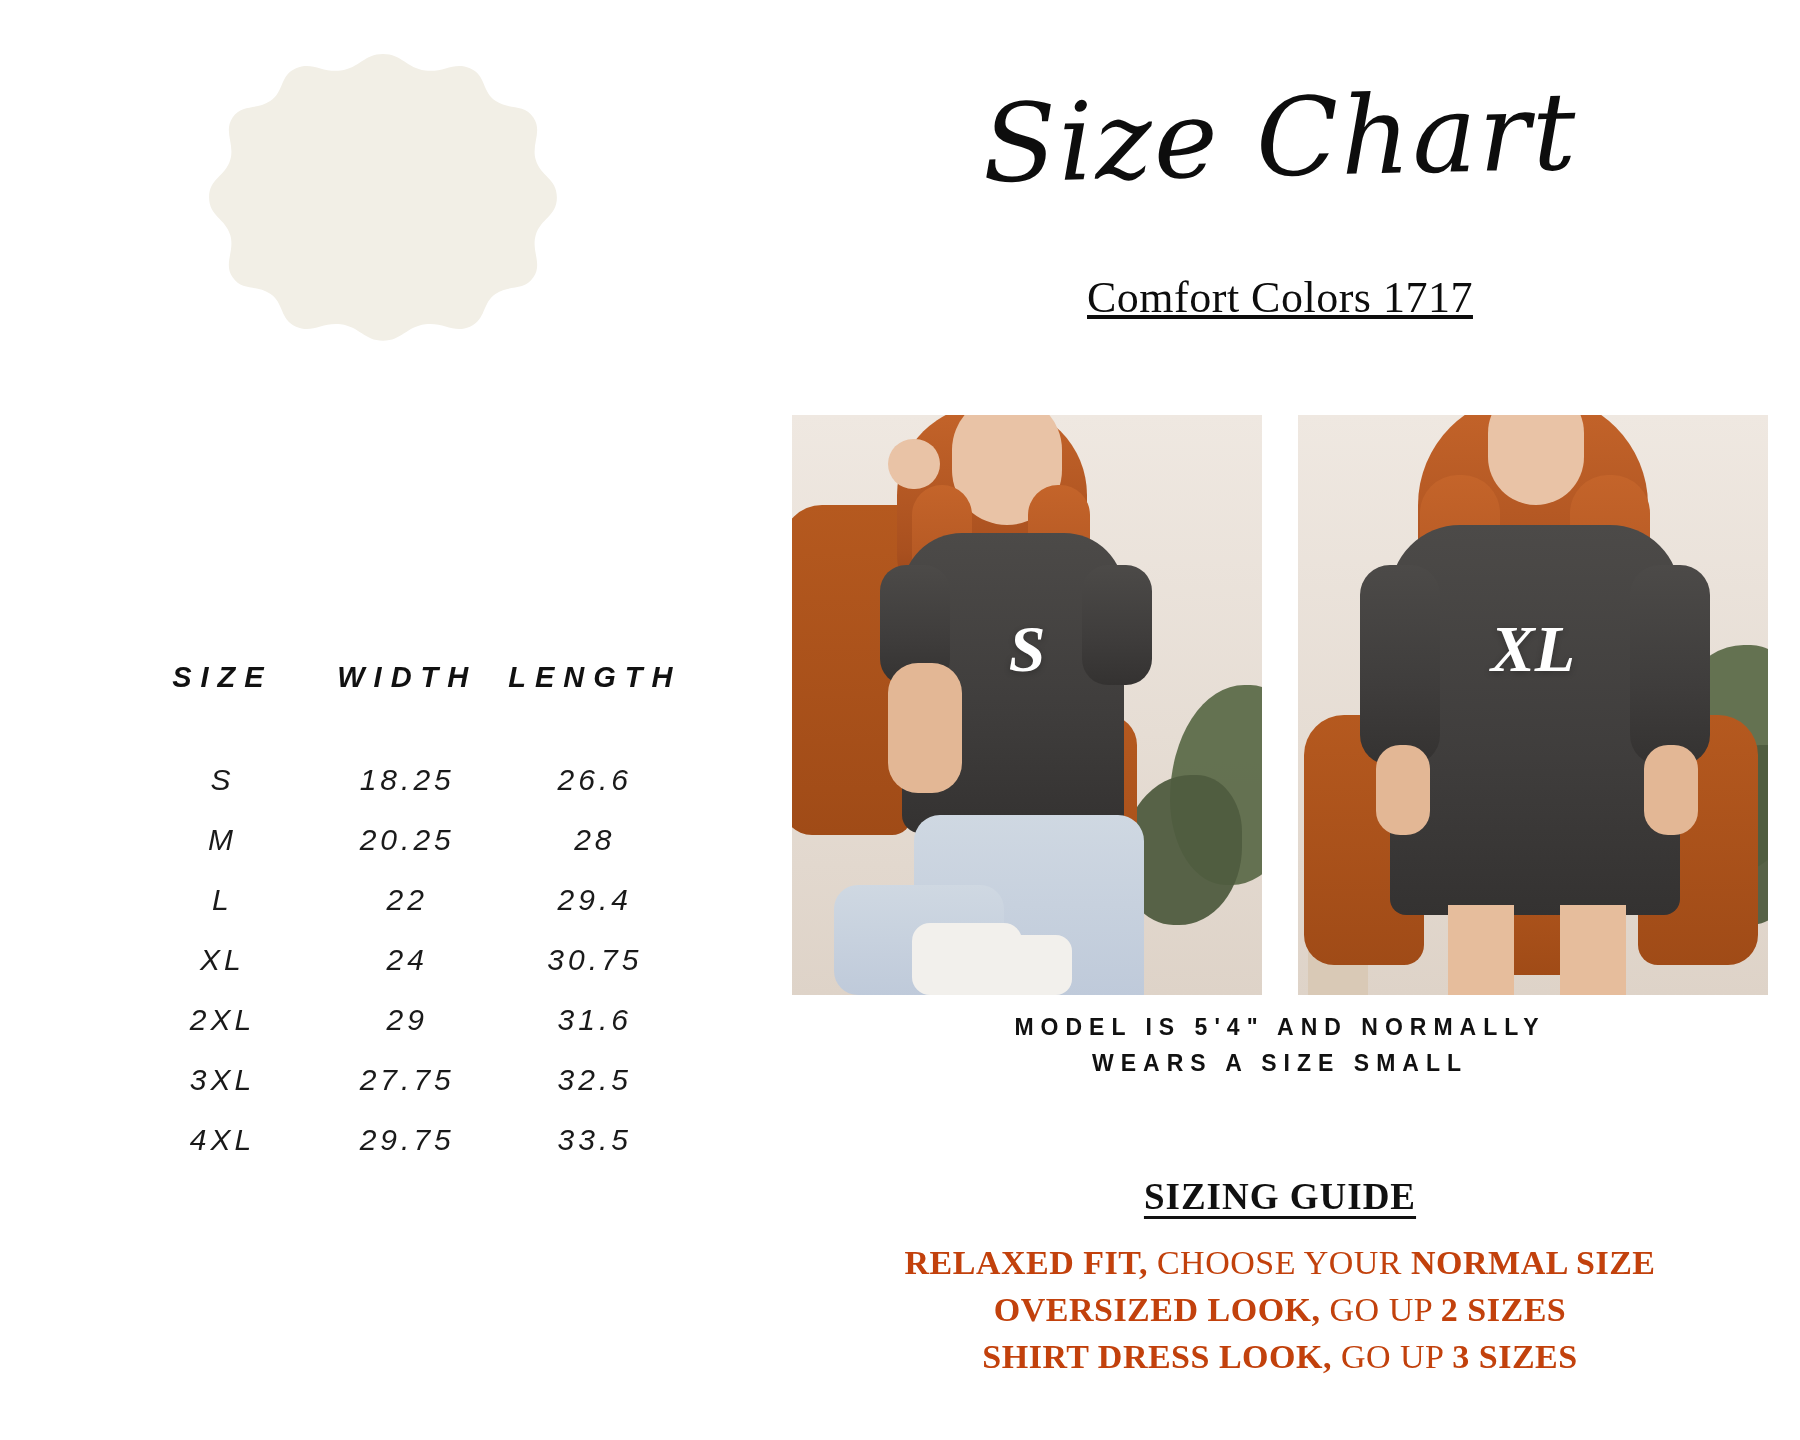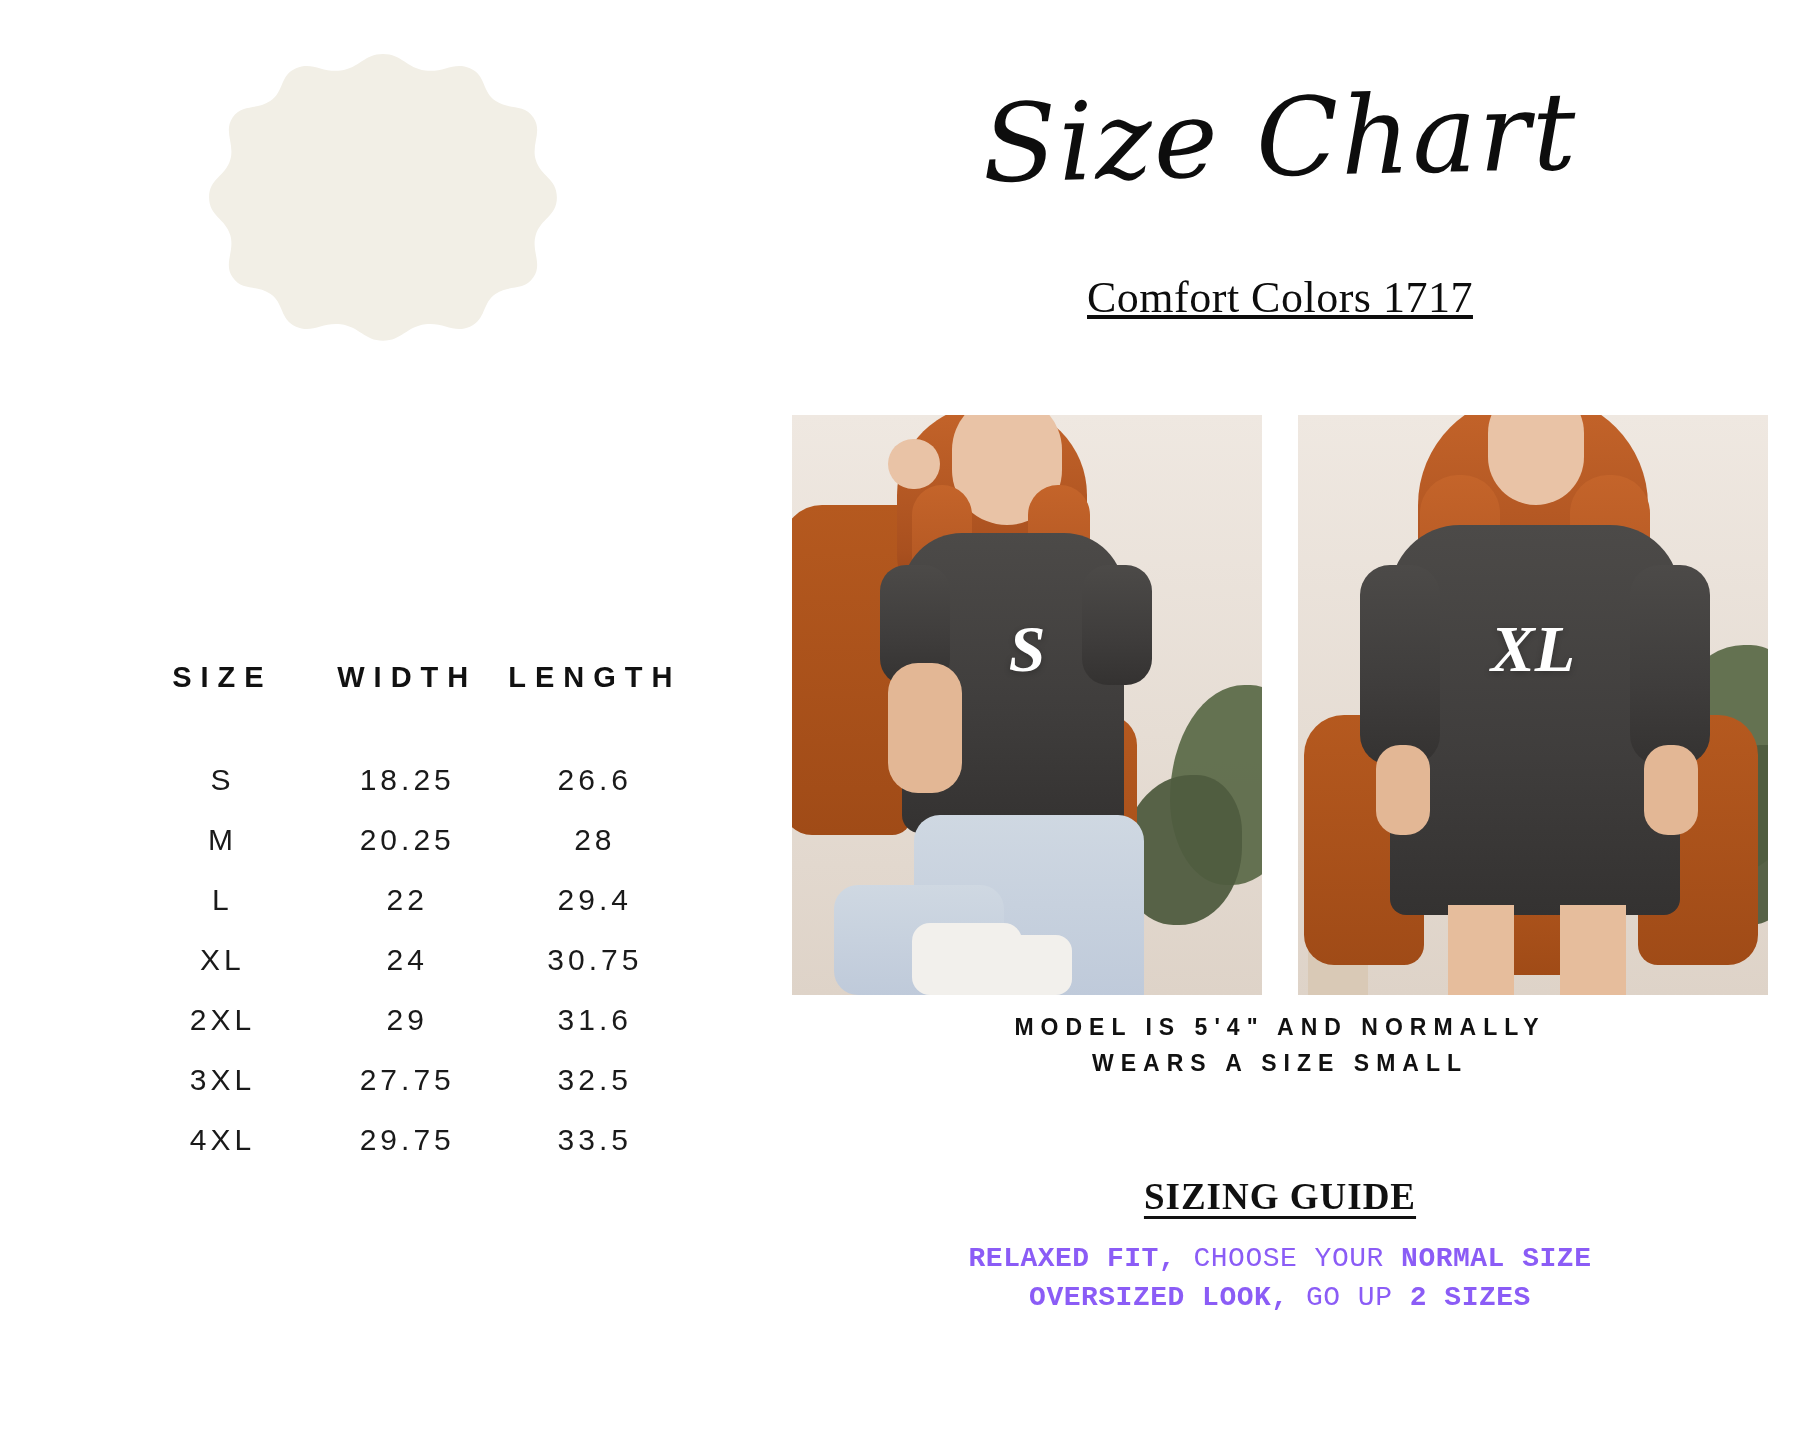--- a/index.html
+++ b/index.html
@@ -21,20 +21,21 @@
     background: #ffffff;
   }
 
   
   .left-col {
     position: absolute;
     left: 0;
     top: 0;
     width: 760px;
     height: 1440px;
+    font-style: italic;
   }
 
   .blob-wrap {
     position: absolute;
     left: 148px;
     top: 40px;
     width: 470px;
     height: 470px;
   }
   .blob-wrap svg {
@@ -202,24 +203,24 @@
   }
 
   .guide-lines {
     position: absolute;
     left: 0;
     top: 1240px;
     width: 1040px;
     text-align: center;
   }
   .guide-line {
-    font-family: Liberation Mono, monospace;
-    font-size: 28px;
+    font-family: Liberation Serif, serif;
+    font-size: 34px;
     line-height: 1.38;
-    color: #8b5cf6;
+    color: #c2410c;
     font-weight: 400;
     letter-spacing: 0.5px;
   }
   .guide-line .bold { font-weight: 700; }
 
   
   .ph-wall { position:absolute; inset:0; background: linear-gradient(180deg,#efe8e1 0%, #e6ddd4 55%, #ded3c8 100%); }
   .ph-plant { position:absolute; background:#5d6b4a; border-radius:60% 40% 55% 45%; opacity:0.95; }
   .ph-hair { position:absolute; background: linear-gradient(180deg,#c4642a 0%, #a9501f 70%, #8d3f16 100%); }
   .ph-skin { position:absolute; background:#e9c3a6; }
@@ -365,15 +366,18 @@
 
     <div class="guide-title">SIZING GUIDE</div>
 
     <div class="guide-lines">
       <div class="guide-line">
         <span class="bold">RELAXED FIT,</span><span> CHOOSE YOUR </span><span class="bold">NORMAL SIZE</span>
       </div>
       <div class="guide-line">
         <span class="bold">OVERSIZED LOOK,</span><span> GO UP </span><span class="bold">2 SIZES</span>
       </div>
+      <div class="guide-line">
+        <span class="bold">SHIRT DRESS LOOK,</span><span> GO UP </span><span class="bold">3 SIZES</span>
+      </div>
     </div>
   </div>
 </div>
 
 </body></html>

